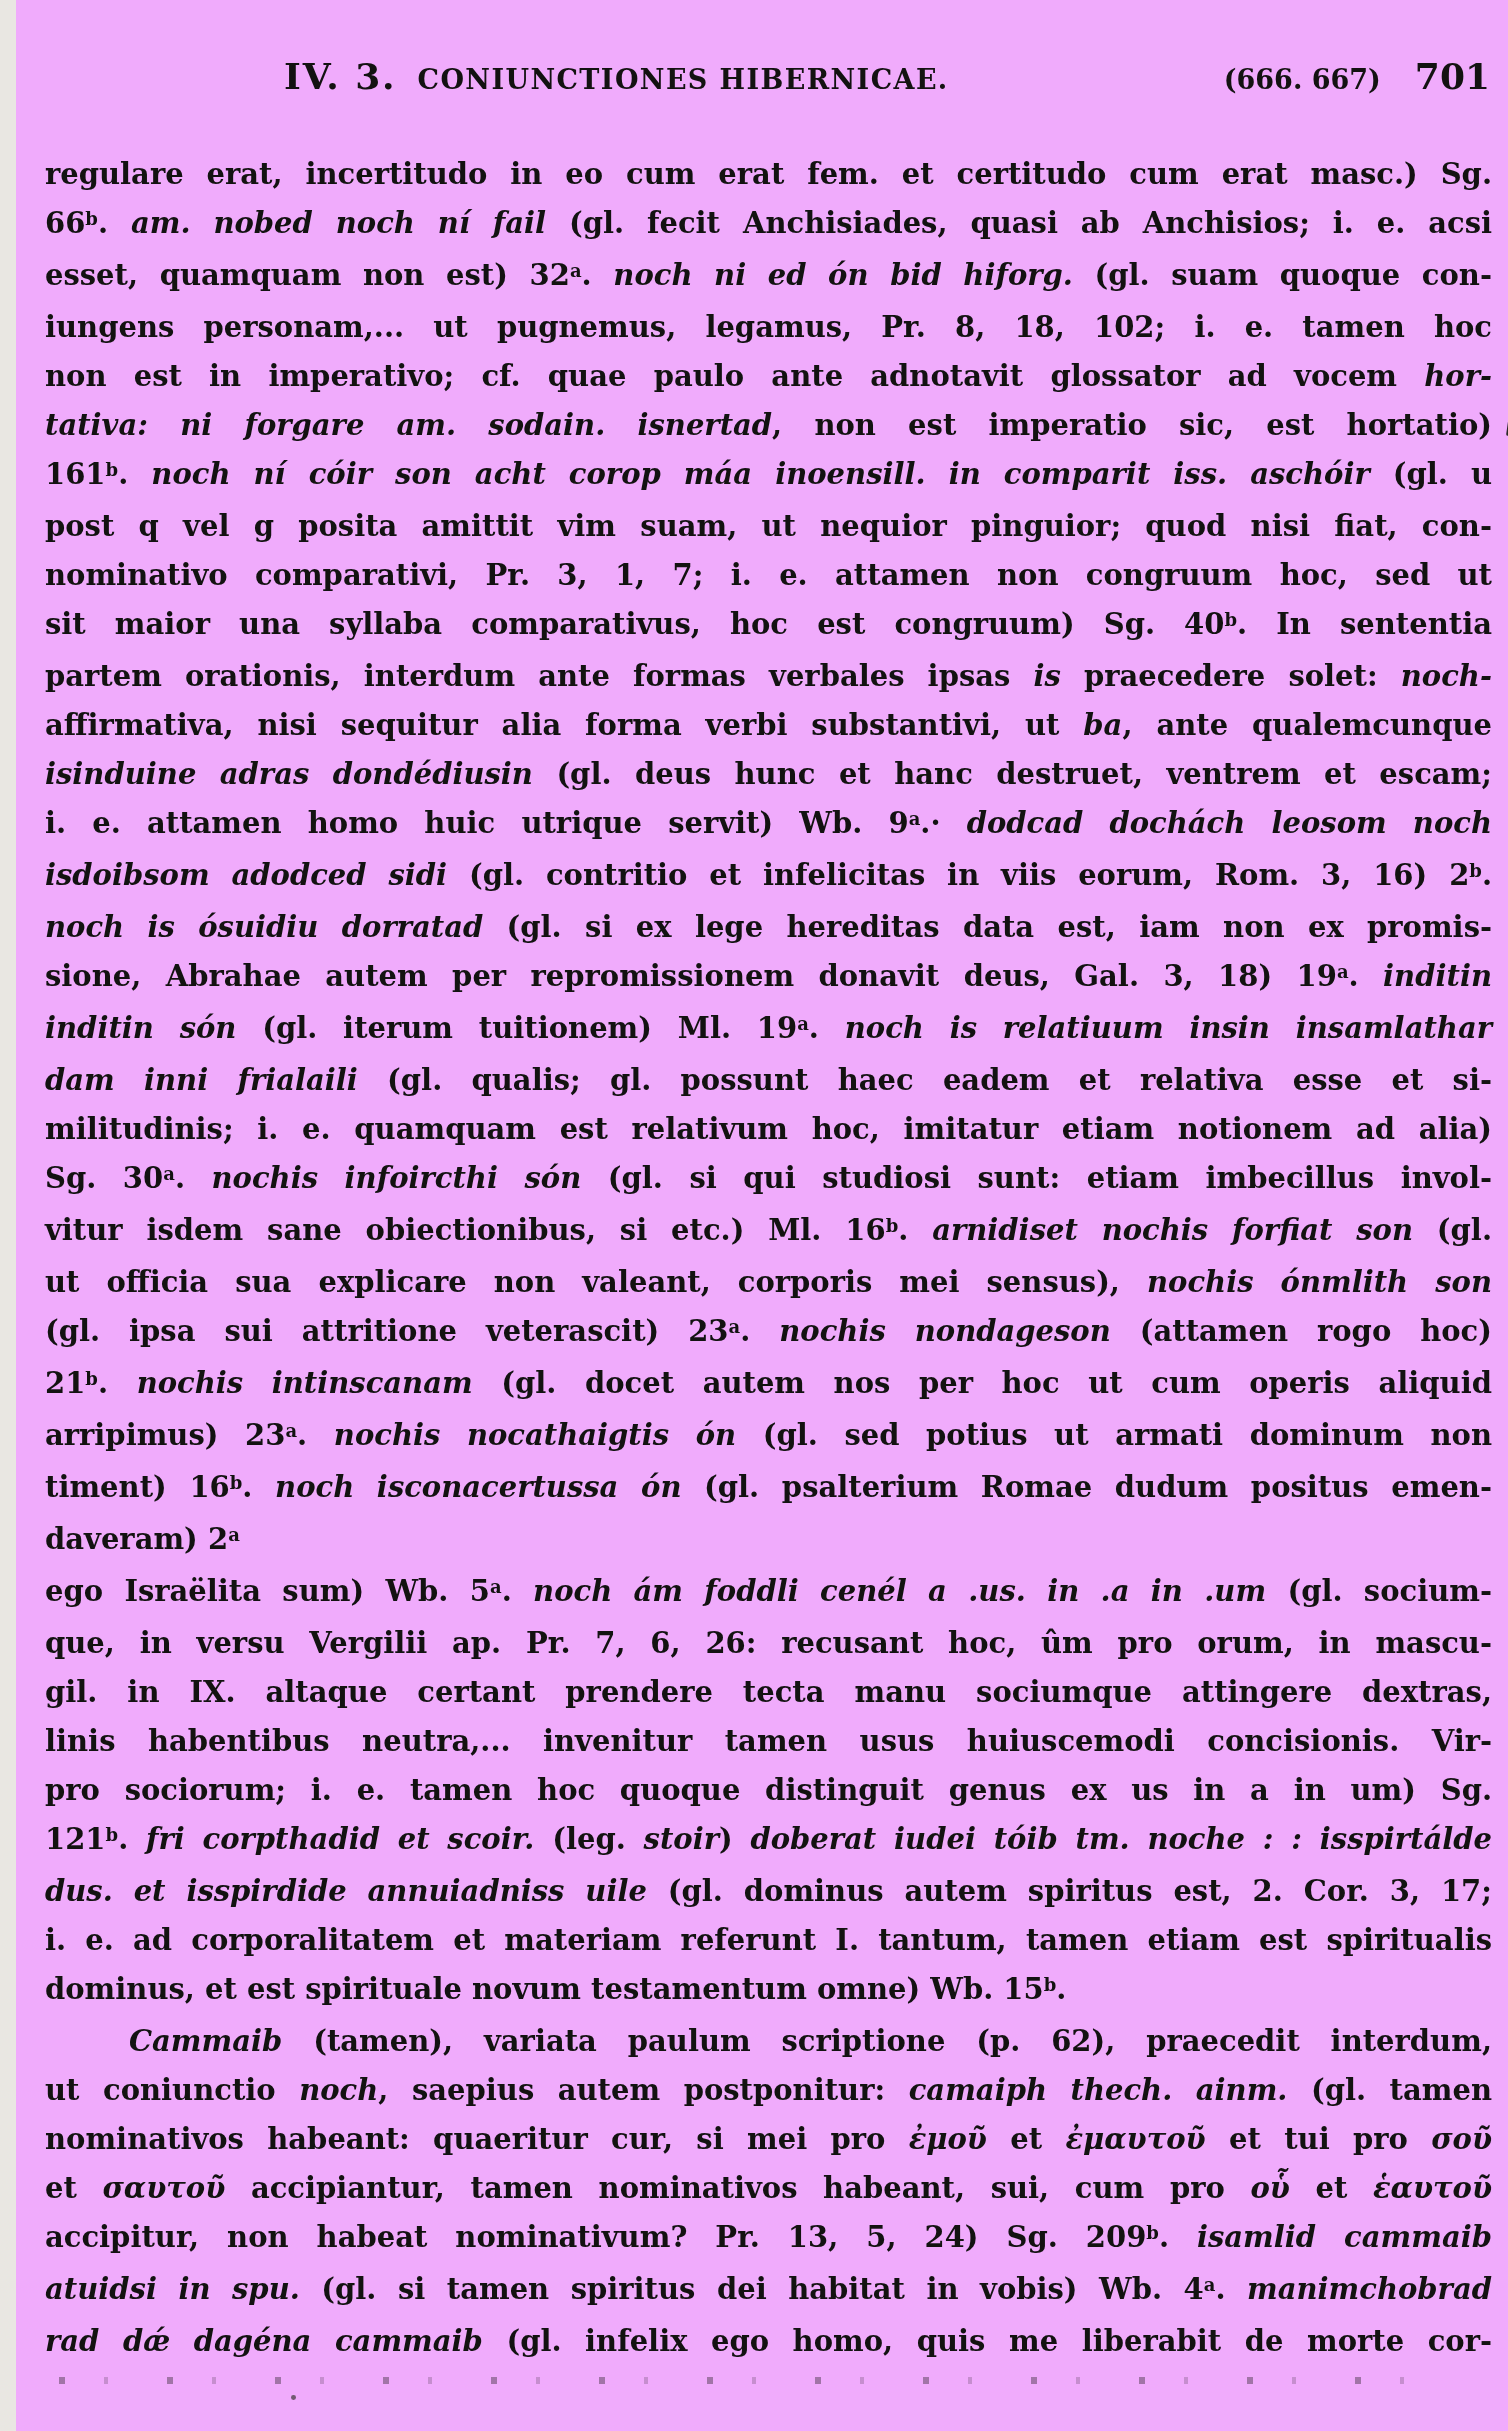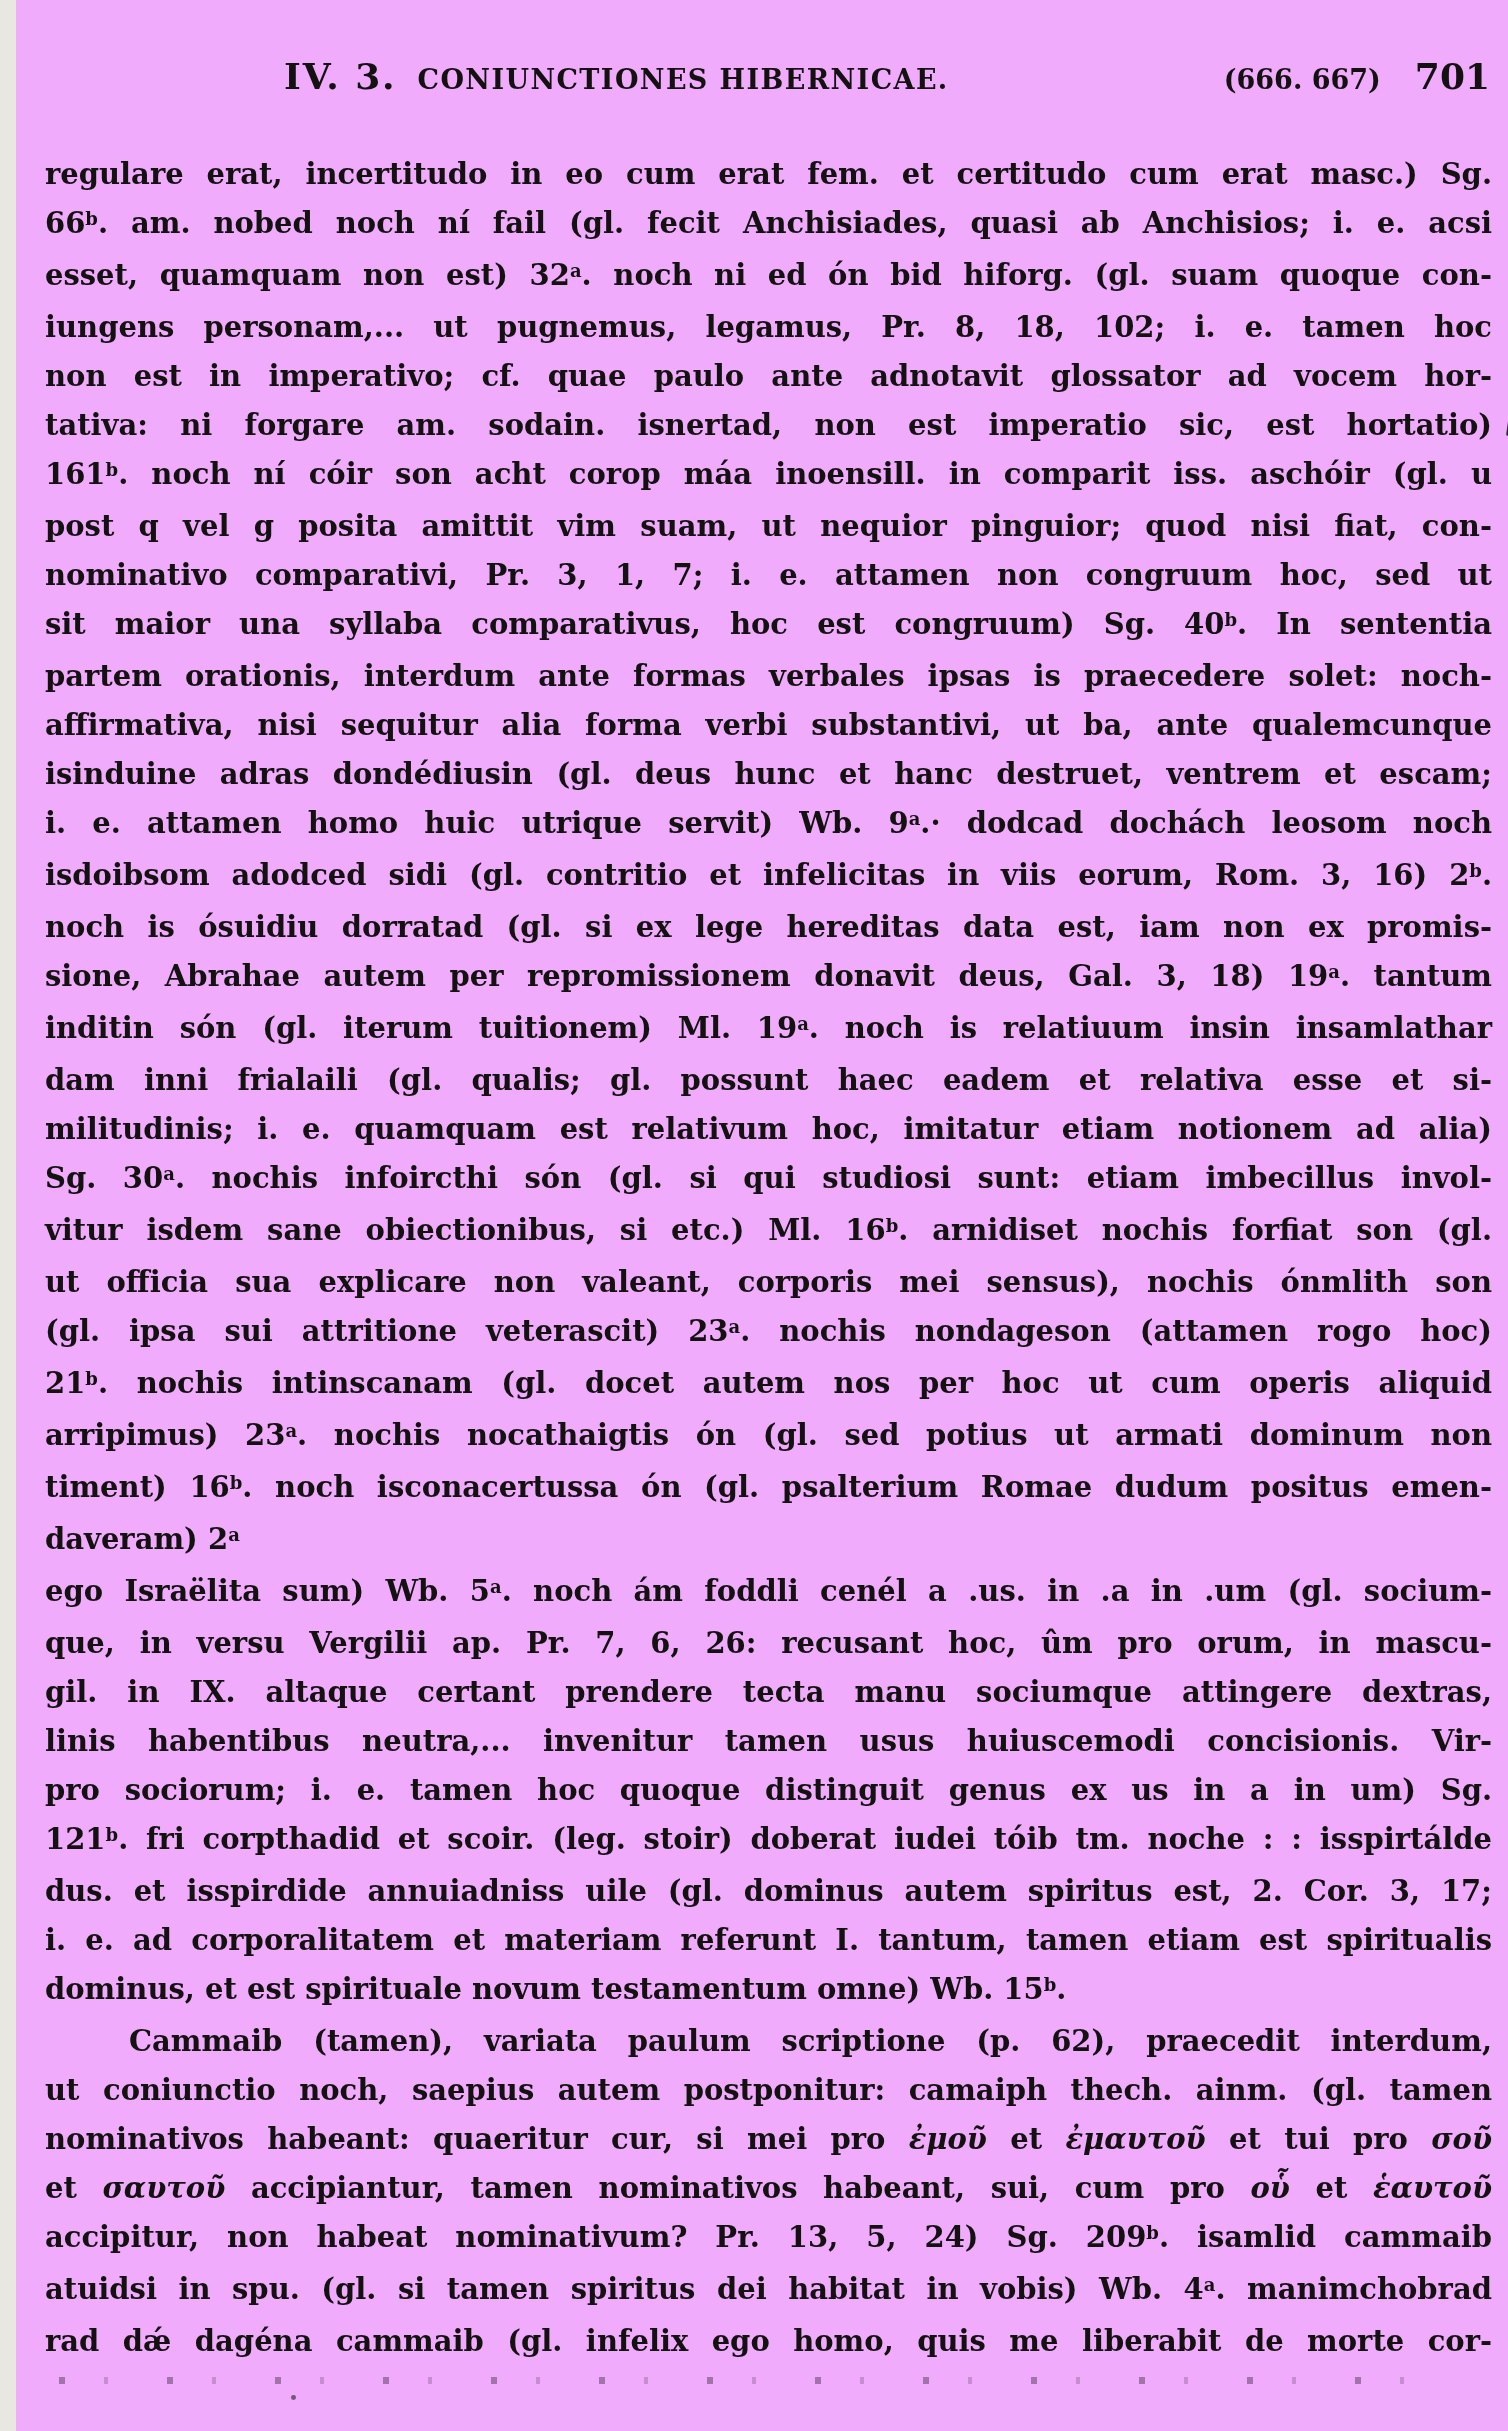--- a/index.html
+++ b/index.html
@@ -7,21 +7,21 @@
   .page{position:relative;width:1508px;height:2432px;background:#f0abfc;overflow:hidden;color:#131211;margin-left:16px;}
   .header{display:flex;align-items:baseline;padding:55px 34px 0 29px;font-weight:bold;}
   .hdr-section{font-size:36px;margin-left:239px;letter-spacing:1.9px;white-space:nowrap;}
   .hdr-title{font-size:27px;margin-left:21px;letter-spacing:1.4px;white-space:nowrap;}
   .hdr-ref{font-size:27px;margin-left:auto;white-space:nowrap;}
   .hdr-page{font-size:36px;margin-left:34px;white-space:nowrap;}
   .body-text{margin:53px 32px 0 29px;font-size:29px;line-height:49px;font-weight:bold;}
   .line{text-align:justify;text-align-last:justify;white-space:normal;}
   .line.nj{text-align-last:left;}
   .line.indent{text-indent:84px;}
-  .it{}
+  .it{font-style:italic;}
   .gk{font-style:italic;}
   .sup{font-size:0.62em;position:relative;top:-0.45em;}
   .artifact-bottom{position:absolute;left:43px;top:2377px;width:1396px;height:6.7px;
     background:repeating-linear-gradient(90deg,rgba(20,18,16,0.65) 0 5.7px,rgba(20,18,16,0) 5.7px 45px,rgba(20,18,16,0.35) 45px 49px,rgba(20,18,16,0) 49px 108px);
     opacity:.55;}
   .artifact-right{position:absolute;left:1491px;top:421px;width:4.8px;height:15.3px;background:#2a2826;transform:rotate(8deg);border-radius:1.9px;}
   .artifact-dot{position:absolute;left:275px;top:2395px;width:4.8px;height:4.8px;background:#3a3835;border-radius:50%;opacity:.7;}
 </style>
 </head>
 <body>
@@ -44,21 +44,21 @@
       <div class="line"><span>161</span><span class="sup">b</span><span>. </span><span class="it">noch ní cóir son acht corop máa inoensill. in comparit iss. aschóir</span><span> (gl. u</span></div>
       <div class="line"><span>post q vel g posita amittit vim suam, ut nequior pinguior; quod nisi fiat, con-</span></div>
       <div class="line"><span>nominativo comparativi, Pr. 3, 1, 7; i. e. attamen non congruum hoc, sed ut</span></div>
       <div class="line"><span>sit maior una syllaba comparativus, hoc est congruum) Sg. 40</span><span class="sup">b</span><span>. In sententia</span></div>
       <div class="line"><span>partem orationis, interdum ante formas verbales ipsas </span><span class="it">is</span><span> praecedere solet: </span><span class="it">noch-</span></div>
       <div class="line"><span>affirmativa, nisi sequitur alia forma verbi substantivi, ut </span><span class="it">ba</span><span>, ante qualemcunque</span></div>
       <div class="line"><span class="it">isinduine adras dondédiusin</span><span> (gl. deus hunc et hanc destruet, ventrem et escam;</span></div>
       <div class="line"><span>i. e. attamen homo huic utrique servit) Wb. 9</span><span class="sup">a</span><span>.· </span><span class="it">dodcad dochách leosom noch</span></div>
       <div class="line"><span class="it">isdoibsom adodced sidi</span><span> (gl. contritio et infelicitas in viis eorum, Rom. 3, 16) 2</span><span class="sup">b</span><span>.</span></div>
       <div class="line"><span class="it">noch is ósuidiu dorratad</span><span> (gl. si ex lege hereditas data est, iam non ex promis-</span></div>
-      <div class="line"><span>sione, Abrahae autem per repromissionem donavit deus, Gal. 3, 18) 19</span><span class="sup">a</span><span>. </span><span class="it">tantum</span></div>
+      <div class="line"><span>sione, Abrahae autem per repromissionem donavit deus, Gal. 3, 18) 19</span><span class="sup">a</span><span>. </span><span class="it">inditin</span></div>
       <div class="line"><span class="it">inditin són</span><span> (gl. iterum tuitionem) Ml. 19</span><span class="sup">a</span><span>. </span><span class="it">noch is relatiuum insin insamlathar</span></div>
       <div class="line"><span class="it">dam inni frialaili</span><span> (gl. qualis; gl. possunt haec eadem et relativa esse et si-</span></div>
       <div class="line"><span>militudinis; i. e. quamquam est relativum hoc, imitatur etiam notionem ad alia)</span></div>
       <div class="line"><span>Sg. 30</span><span class="sup">a</span><span>. </span><span class="it">nochis infoircthi són</span><span> (gl. si qui studiosi sunt: etiam imbecillus invol-</span></div>
       <div class="line"><span>vitur isdem sane obiectionibus, si etc.) Ml. 16</span><span class="sup">b</span><span>. </span><span class="it">arnidiset nochis forfiat son</span><span> (gl.</span></div>
       <div class="line"><span>ut officia sua explicare non valeant, corporis mei sensus), </span><span class="it">nochis ónmlith son</span></div>
       <div class="line"><span>(gl. ipsa sui attritione veterascit) 23</span><span class="sup">a</span><span>. </span><span class="it">nochis nondageson</span><span> (attamen rogo hoc)</span></div>
       <div class="line"><span>21</span><span class="sup">b</span><span>. </span><span class="it">nochis intinscanam</span><span> (gl. docet autem nos per hoc ut cum operis aliquid</span></div>
       <div class="line"><span>arripimus) 23</span><span class="sup">a</span><span>. </span><span class="it">nochis nocathaigtis ón</span><span> (gl. sed potius ut armati dominum non</span></div>
       <div class="line"><span>timent) 16</span><span class="sup">b</span><span>. </span><span class="it">noch isconacertussa ón</span><span> (gl. psalterium Romae dudum positus emen-</span></div>

